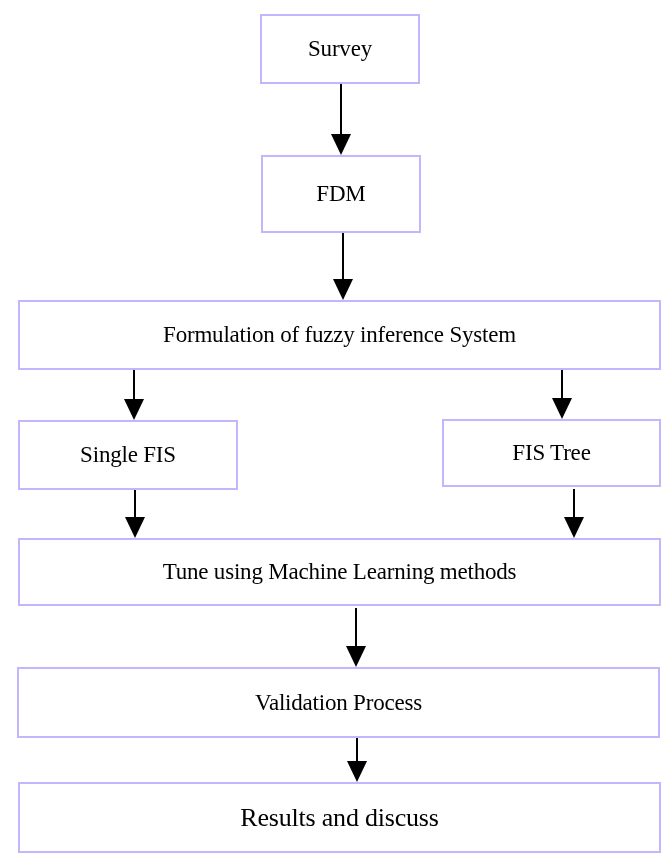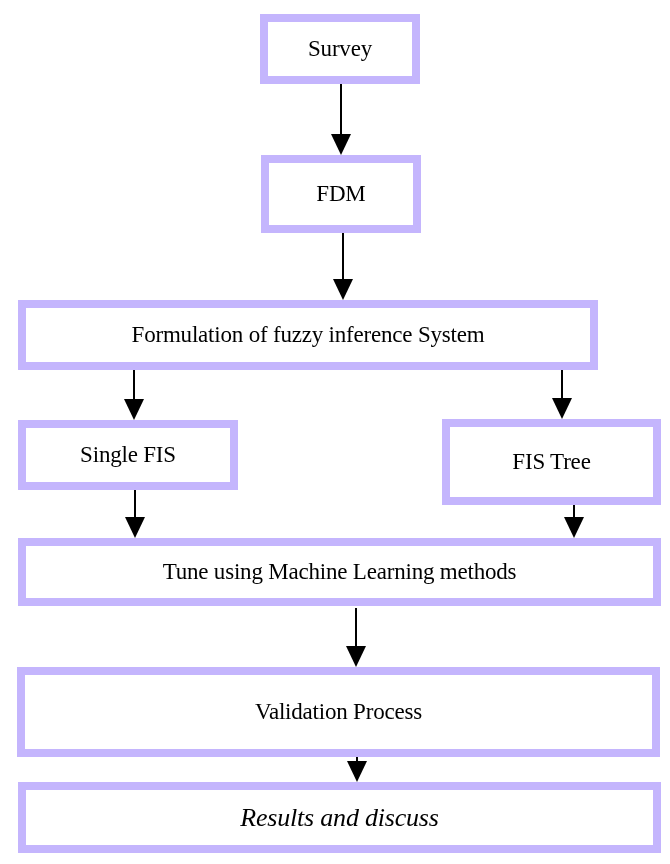--- a/index.html
+++ b/index.html
@@ -1,31 +1,31 @@
 <!DOCTYPE html>
 <html><head>
   <meta charset="utf-8">
   <style>
     html, body { margin: 0; padding: 0; background: #ffffff; }
     body { width: 670px; height: 864px; position: relative; overflow: hidden;
            font-family: "Liberation Serif", "DejaVu Serif", serif; color: #000; }
-    .box { position: absolute; box-sizing: border-box; border: 8px solid #c4b5fd; background: #fff;
+    .box { position: absolute; box-sizing: border-box; border: 2px solid #c4b5fd; background: #fff;
            display: flex; align-items: center; justify-content: center; }
     .box span { font-size: 23px; white-space: nowrap; letter-spacing: -0.2px; }
     .box.big span { font-size: 26px; }
     #edges { position: absolute; left: 0; top: 0; }
 
     #b-survey { left: 260px; top: 14px; width: 160px; height: 70px; }
     #b-fdm { left: 261px; top: 155px; width: 160px; height: 78px; }
-    #b-form { left: 18px; top: 300px; width: 580px; height: 70px; }
+    #b-form { left: 18px; top: 300px; width: 643px; height: 70px; }
     #b-single { left: 18px; top: 420px; width: 220px; height: 70px; }
-    #b-tree { left: 442px; top: 419px; width: 219px; height: 86px; }
+    #b-tree { left: 442px; top: 419px; width: 219px; height: 68px; }
     #b-tune { left: 18px; top: 538px; width: 643px; height: 68px; }
-    #b-valid { left: 17px; top: 667px; width: 643px; height: 90px; }
-    #b-results { left: 18px; top: 782px; width: 643px; height: 71px; font-style: italic; }
+    #b-valid { left: 17px; top: 667px; width: 643px; height: 71px; }
+    #b-results { left: 18px; top: 782px; width: 643px; height: 71px; }
   </style>
 </head>
 <body>
 
 <svg id="edges" width="670" height="864">
   <g id="edge-layer">
       <line x1="341" y1="84" x2="341" y2="136" stroke="#000" stroke-width="2"></line>
       <polygon points="331,134 351,134 341,155" fill="#000"></polygon>
       <line x1="343" y1="225" x2="343" y2="281" stroke="#000" stroke-width="2"></line>
       <polygon points="333,279 353,279 343,300" fill="#000"></polygon>

